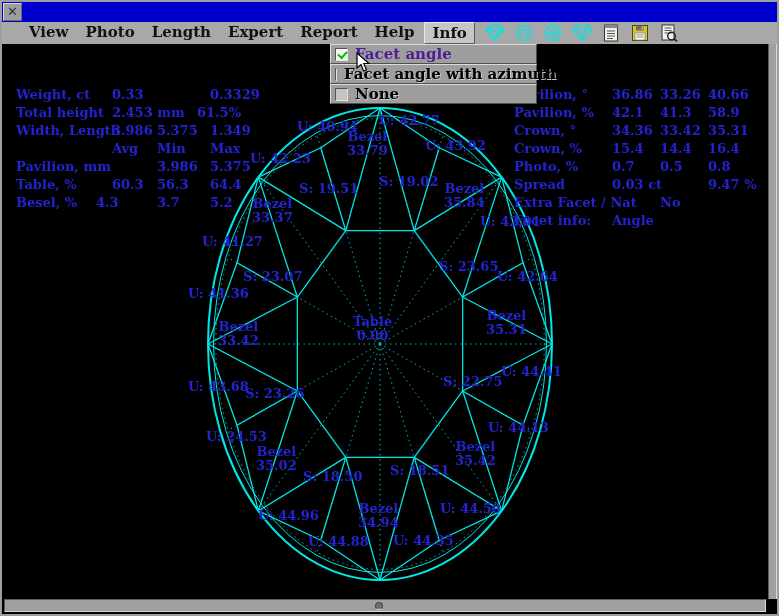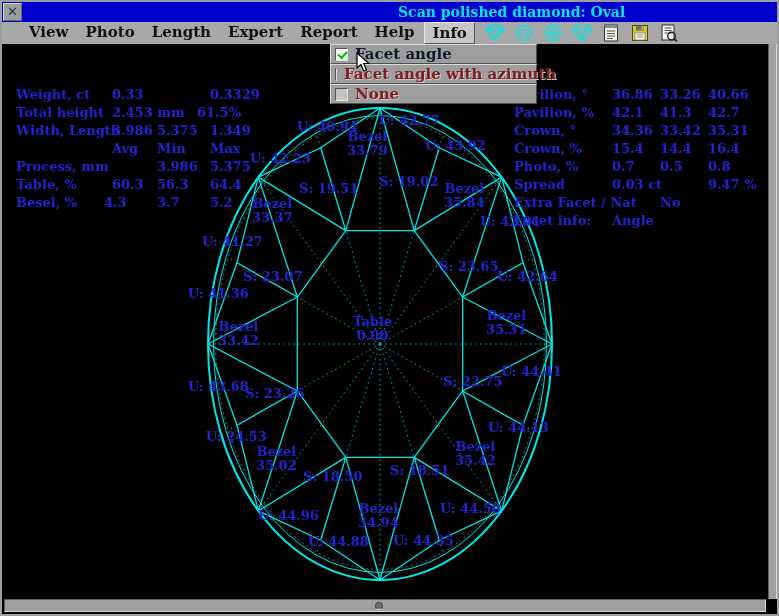--- a/index.html
+++ b/index.html
@@ -46,43 +46,42 @@
   .dd-row { height:20px; background:#9E9E9E; border:1px solid #DCDCDC;
             border-right-color:#4f4f4f; border-bottom-color:#4f4f4f;
             display:flex; align-items:center; padding-left:4px; cursor:default; }
   .dd-check { width:13px; height:13px; background:#C4C4C4; border:1px solid #555;
               border-bottom-color:#e5e5e5; border-right-color:#e5e5e5;
               margin-right:7px; position:relative; }
   .dd-check.checked { background:#F4F4F4; }
   .dd-check.checked::after { content:""; position:absolute; left:2px; top:2px; width:7px;
               height:4px; border-left:2px solid #00BB00; border-bottom:2px solid #00BB00;
               transform:rotate(-48deg); }
-  .dd-label { font-weight:bold; font-size:15px; color:#7f1d1d;
+  .dd-label { font-weight:bold; font-size:15px; color:#000000;
               text-shadow:1px 1px 0 #c9c9c9; white-space:nowrap; }
-  .dd-label.green { color:#0f172a; text-shadow:none; }
+  .dd-label.green { color:#4c1d95; text-shadow:none; }
   
   #cursor { position:absolute; left:354px; top:50px; z-index:60; }
   
   .vscroll { position:absolute; right:0; top:42px; bottom:15px; width:9px; background:#A0A0A0;
              border-left:1px solid #5c5c5c; border-right:1px solid #d8d8d8; }
   .hscroll { position:absolute; left:2px; right:11px; bottom:2px; height:13px; background:#A0A0A0;
              border:1px solid #5c5c5c; border-bottom-color:#d8d8d8; border-right-color:#d8d8d8; }
   .hknob { position:absolute; left:370px; top:2px; width:8px; height:8px; border-radius:50%;
            background:#6e6e6e; border:1px solid #4a4a4a; border-bottom-color:#cfcfcf; }
 </style>
 </head>
 <body>
 
 <div class="window">
 
   <div class="titlebar">
     <div class="close-btn">
       <span>✕</span>
     </div>
-    <span class="title-text">Scan polished diamond: Oval</span>
   </div>
 
   <div class="menubar">
     <span id="menu-items" style="display:flex">
         <span class="menu-item">View</span>
         <span class="menu-item">Photo</span>
         <span class="menu-item">Length</span>
         <span class="menu-item">Expert</span>
         <span class="menu-item">Report</span>
         <span class="menu-item">Help</span>
@@ -268,49 +267,49 @@
           <span style="left: 96px;">3.986</span>
           <span style="left: 141px;">5.375</span>
           <span style="left: 194px;">1.349</span>
         </div>
         <div class="prow">
           <span style="left: 96px;">Avg</span>
           <span style="left: 141px;">Min</span>
           <span style="left: 194px;">Max</span>
         </div>
         <div class="prow">
-          <span style="left: 0px;">Process, mm</span>
+          <span style="left: 0px;">Pavilion, mm</span>
           <span style="left: 141px;">3.986</span>
           <span style="left: 194px;">5.375</span>
         </div>
         <div class="prow">
           <span style="left: 0px;">Table, %</span>
           <span style="left: 96px;">60.3</span>
           <span style="left: 141px;">56.3</span>
           <span style="left: 194px;">64.4</span>
         </div>
         <div class="prow">
           <span style="left: 0px;">Besel, %</span>
-          <span style="left: 88px;">4.3</span>
+          <span style="left: 80px;">4.3</span>
           <span style="left: 141px;">3.7</span>
           <span style="left: 194px;">5.2</span>
         </div>
       </div>
     <div class="panel" id="right-panel">
         <div class="prow">
           <span style="left: 0px;">Pavilion, °</span>
           <span style="left: 98px;">36.86</span>
           <span style="left: 146px;">33.26</span>
           <span style="left: 194px;">40.66</span>
         </div>
         <div class="prow">
           <span style="left: 0px;">Pavilion, %</span>
           <span style="left: 98px;">42.1</span>
           <span style="left: 146px;">41.3</span>
-          <span style="left: 194px;">42.7</span>
+          <span style="left: 194px;">58.9</span>
         </div>
         <div class="prow">
           <span style="left: 0px;">Crown, °</span>
           <span style="left: 98px;">34.36</span>
           <span style="left: 146px;">33.42</span>
           <span style="left: 194px;">35.31</span>
         </div>
         <div class="prow">
           <span style="left: 0px;">Crown, %</span>
           <span style="left: 98px;">15.4</span>

